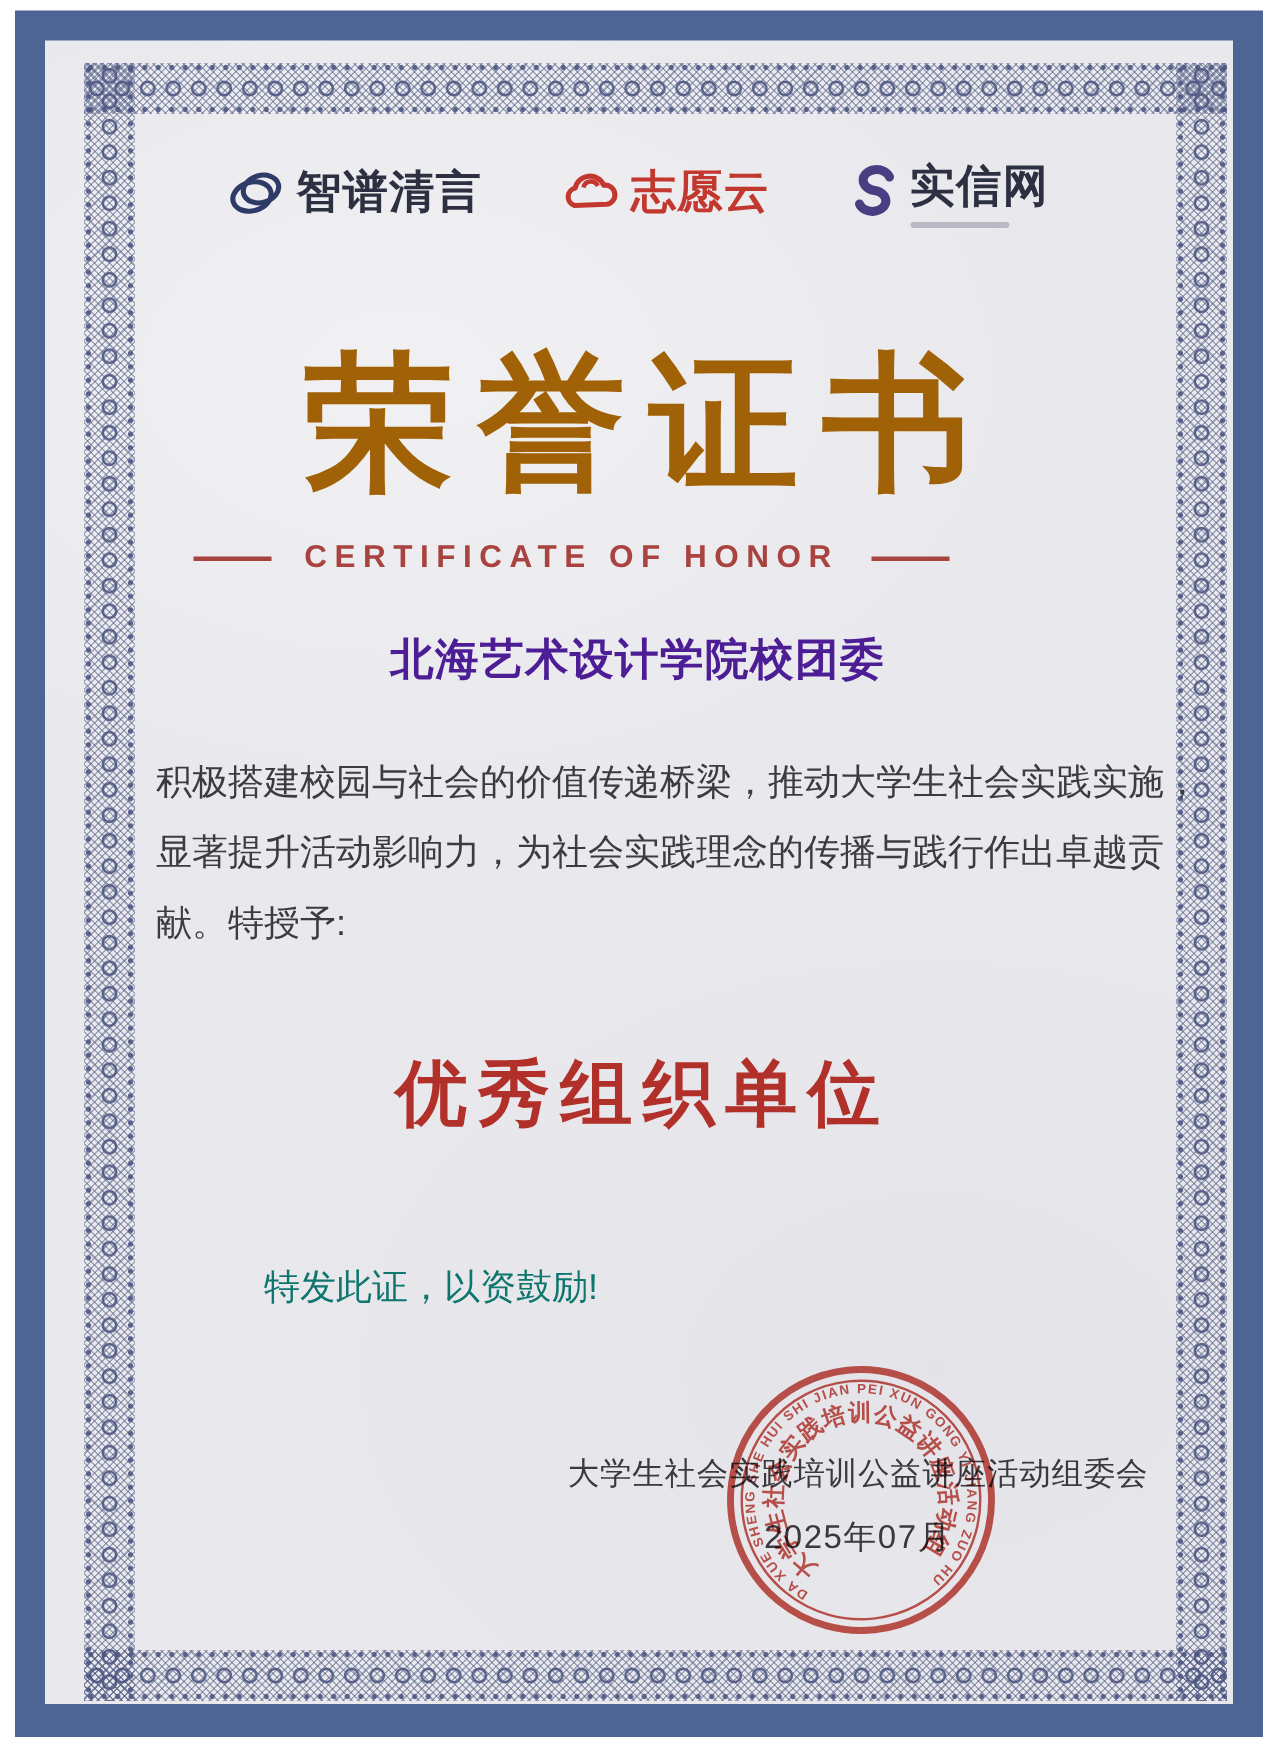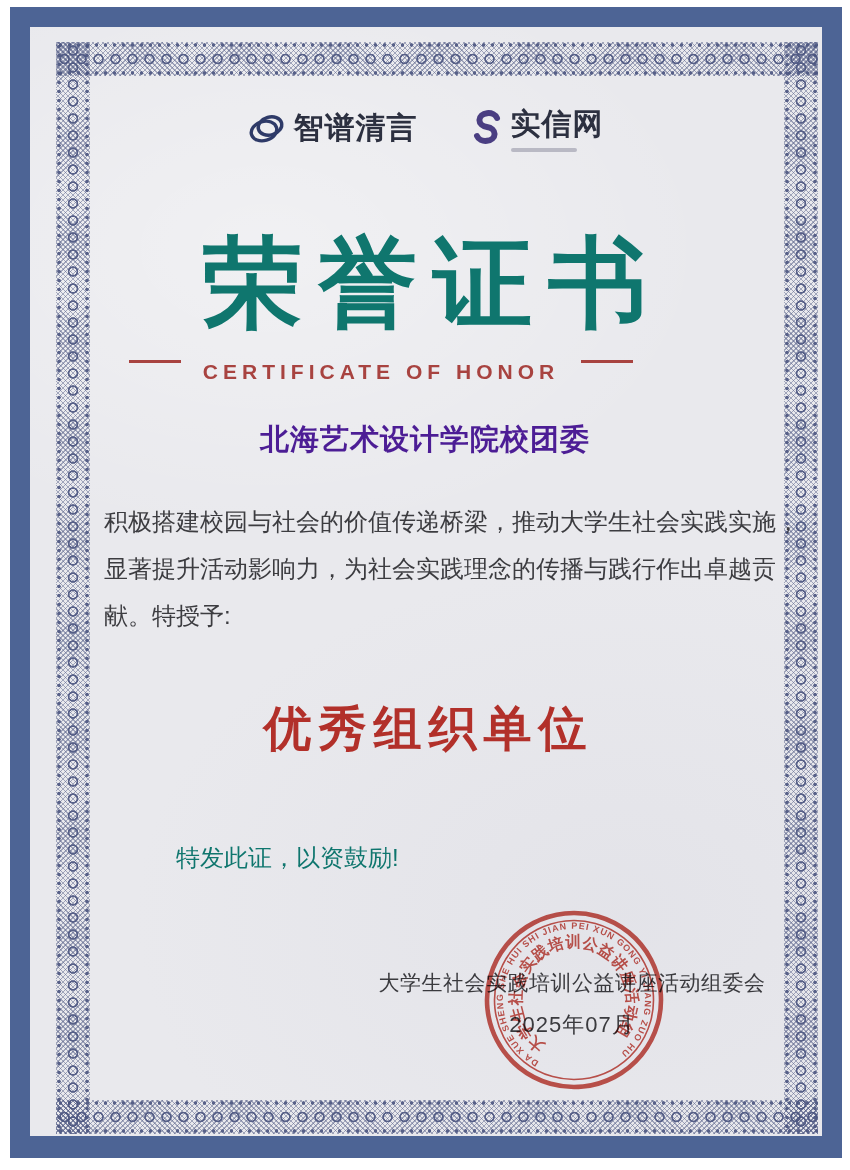--- a/index.html
+++ b/index.html
@@ -49,24 +49,24 @@
   .licon{display:flex;align-items:center;}
   .ltext{font-weight:bold;font-size:30px;color:#2c3040;letter-spacing:1px;}
   .ltext.red{color:#c2382e;}
   .logo-col{display:flex;flex-direction:column;gap:3px;}
   .tagline-bar{width:66px;height:4px;background:#b9b9c4;border-radius:2px;}
 
   
   .title{
     position:absolute;left:0;top:228px;width:850px;text-align:center;
     font-family:"DejaVu Serif", serif;font-weight:bold;
-    font-size:99px;letter-spacing:16px;color:#0f766e;line-height:1.1;text-indent:16px;
+    font-size:99px;letter-spacing:16px;color:#a16207;line-height:1.1;text-indent:16px;
   }
   .subtitle{
-    position:absolute;left:0;top:360px;width:762px;display:flex;justify-content:center;align-items:flex-start;gap:22px;
+    position:absolute;left:0;top:360px;width:762px;display:flex;justify-content:center;align-items:center;gap:22px;
     color:#a84340;
   }
   .subtitle .txt{font-size:21px;font-weight:bold;letter-spacing:5px;}
   .dash{width:52px;height:3px;background:#a84340;}
 
   
   .recipient{position:absolute;left:0;top:420px;width:850px;text-align:center;
     font-size:29px;font-weight:bold;color:#4c1d95;letter-spacing:1px;}
   .body-text{position:absolute;left:104px;top:498px;width:650px;color:#3c3c40;font-size:24px;}
   .body-text .line{white-space:nowrap;line-height:47px;}
@@ -103,20 +103,29 @@
   <div class="logo">
     <span class="licon">
       <svg width="40" height="38" viewBox="0 0 40 38">
         <ellipse cx="17" cy="22" rx="13" ry="9.5" fill="none" stroke="#2e3a68" stroke-width="3.4" transform="rotate(-16 17 22)"></ellipse>
         <ellipse cx="23" cy="17" rx="12" ry="9" fill="none" stroke="#2e3a68" stroke-width="3.4" transform="rotate(-16 23 17)"></ellipse>
       </svg>
     </span>
     <span class="ltext">智谱清言</span>
   </div>
 
+  <div class="logo">
+    <span class="licon">
+      <svg width="40" height="32" viewBox="0 0 40 32">
+        <path d="M9 25 A6 6 0 0 1 9.5 13.4 A10 10 0 0 1 28.5 11.5 A6.4 6.4 0 0 1 30.5 24.2 Z" fill="none" stroke="#c2382e" stroke-width="3.4" stroke-linejoin="round"></path>
+        <path d="M15 13 a5 5 0 0 1 9.5 -1" fill="none" stroke="#c2382e" stroke-width="3"></path>
+      </svg>
+    </span>
+    <span class="ltext red">志愿云</span>
+  </div>
 
 
   <div class="logo">
     <span class="licon">
       <svg width="34" height="38" viewBox="0 0 34 38">
         <path d="M27 9 A9 7 0 1 0 17 18 A9 7 0 1 1 7 27" fill="none" stroke="#4a3e82" stroke-width="6" stroke-linecap="round"></path>
       </svg>
     </span>
     <span class="logo-col">
       <span class="ltext">实信网</span>

